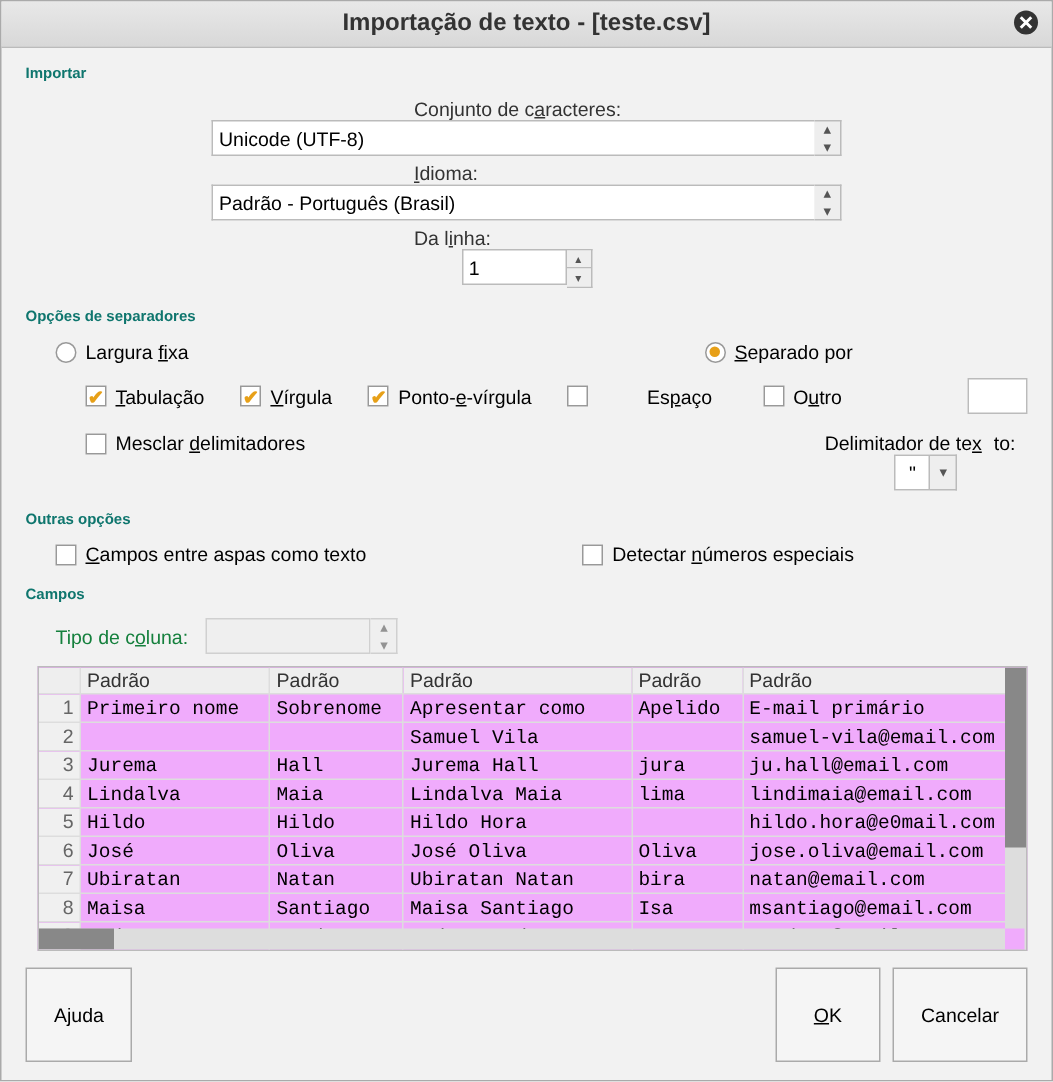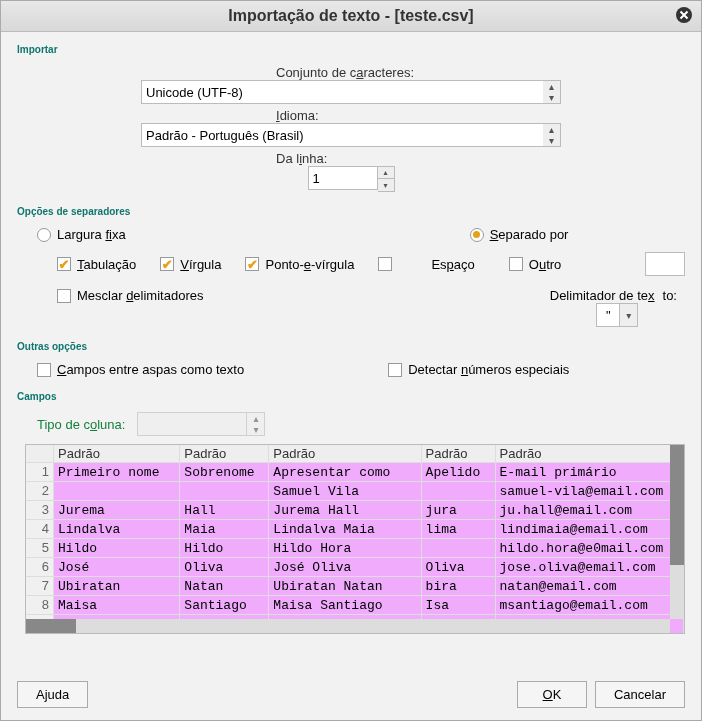--- a/index.html
+++ b/index.html
@@ -288,21 +288,21 @@
       bottom: 12px;
       left: 16px;
       right: 16px;
       display: flex;
       justify-content: space-between;
     }
     .footer-right { display: flex; gap: 8px; }
     .btn {
       border: 1px solid #aaa;
       background: #f5f5f5;
-      padding: 5px 18px;
+      padding: 23px 18px;
       font-size: 13px;
       cursor: pointer;
       min-width: 70px;
       text-align: center;
     }
     .underline { text-decoration: underline; }
     .radio-spacer { width: 320px; }
   </style>
 </head>
 <body>

